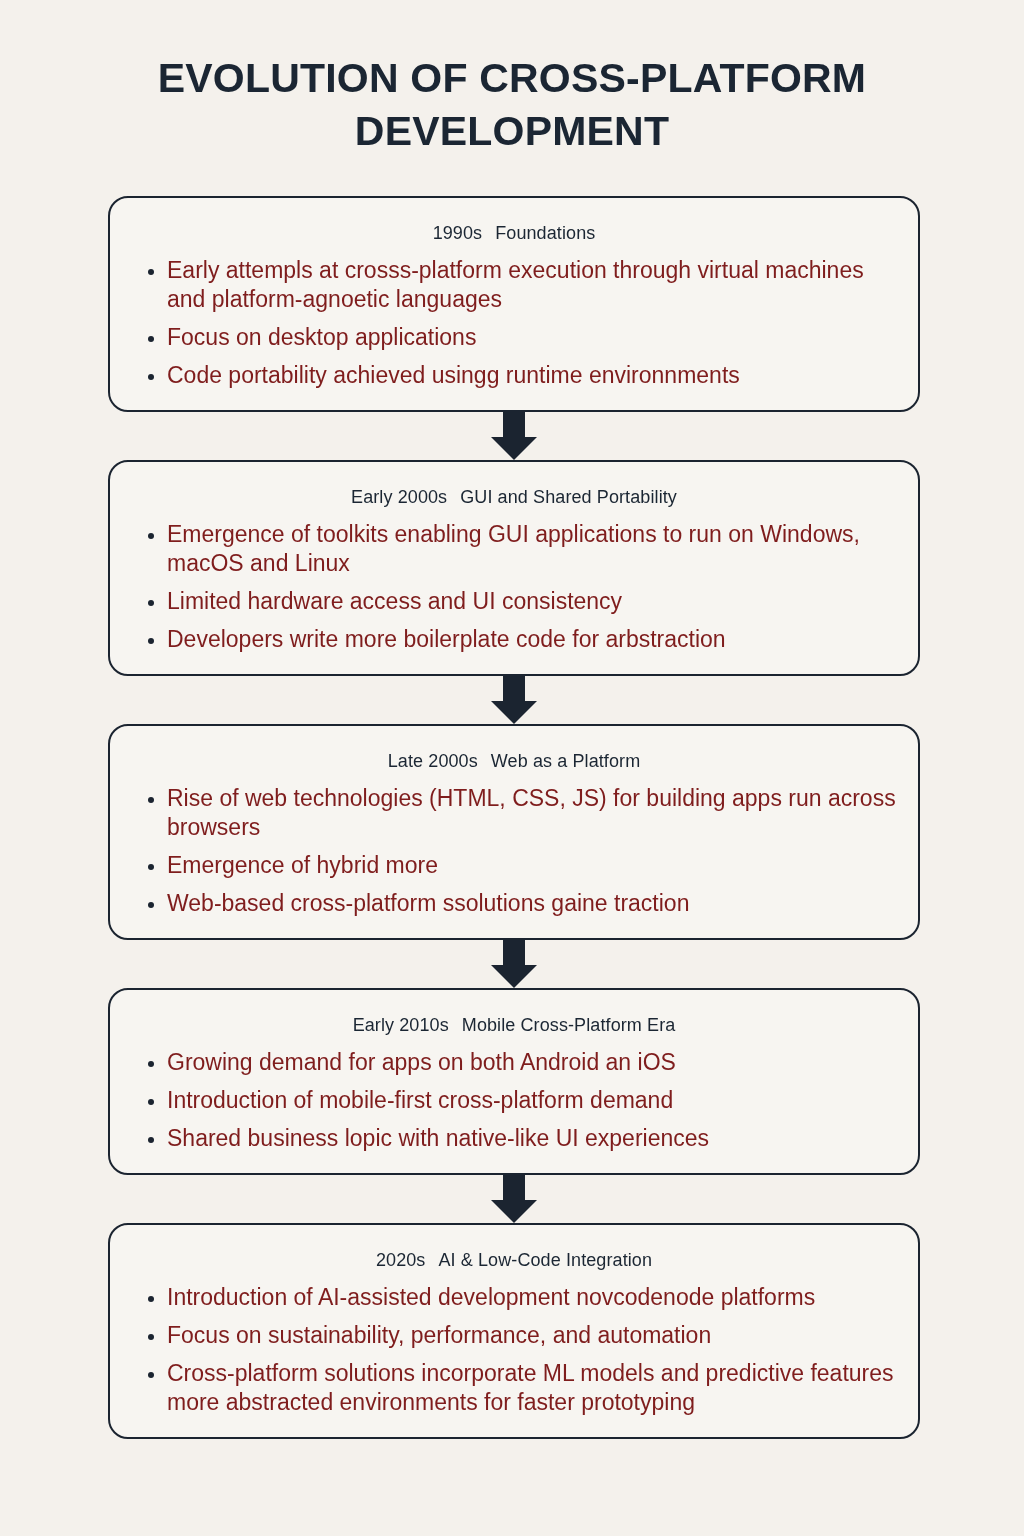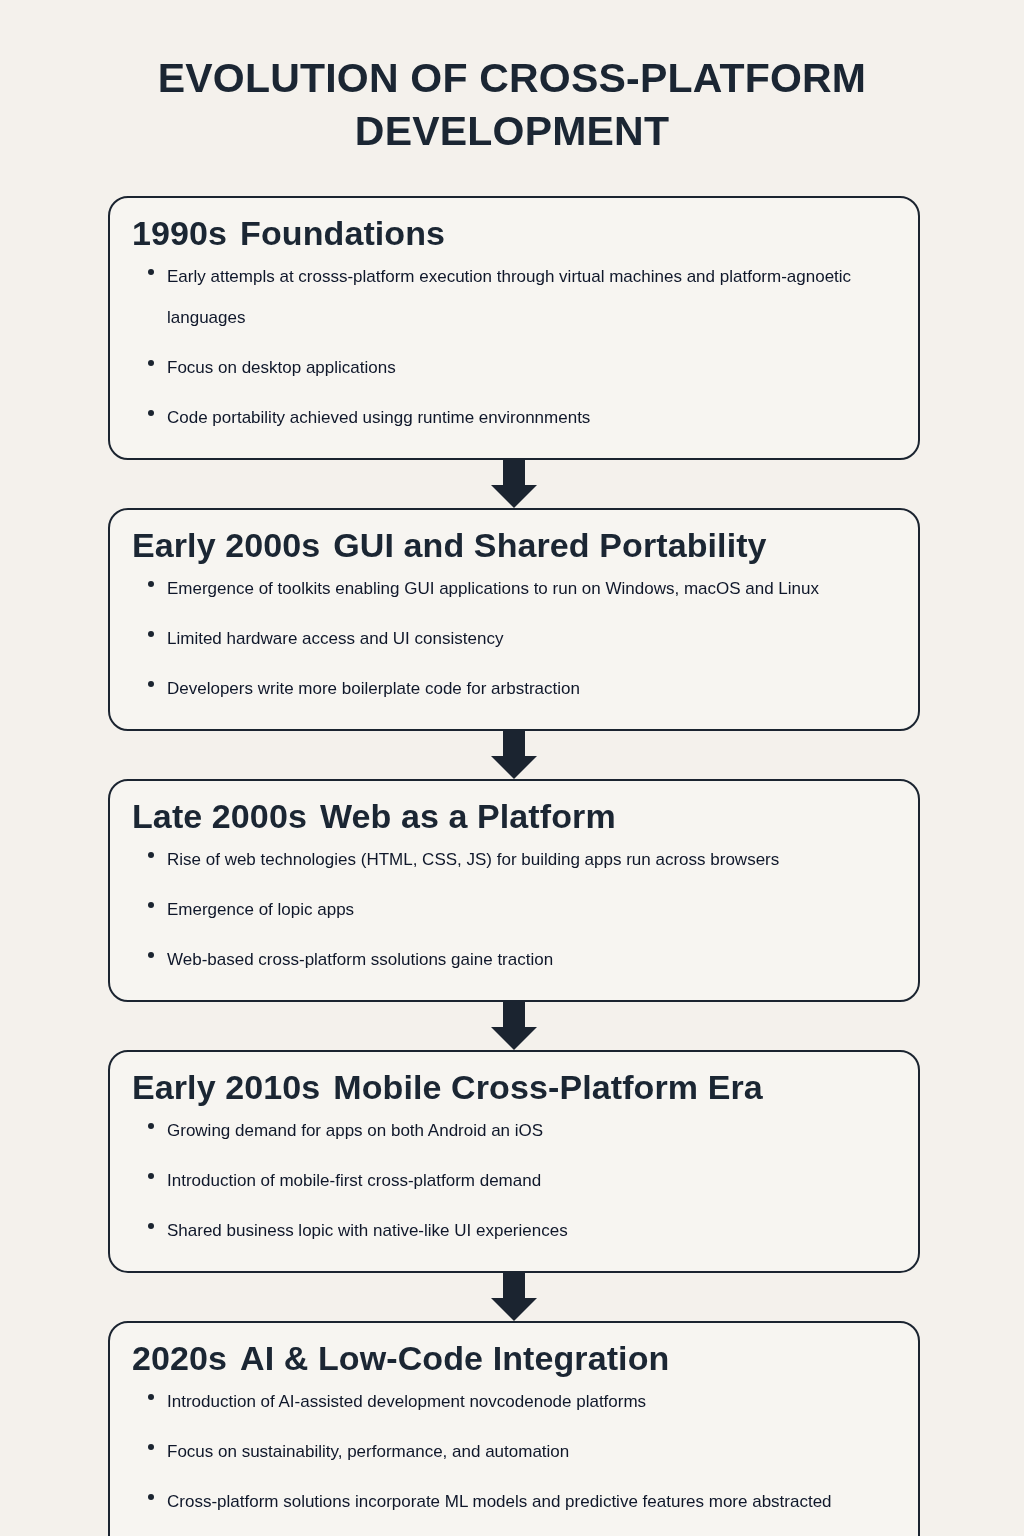--- a/index.html
+++ b/index.html
@@ -47,43 +47,44 @@
   .stage {
     position: relative;
     box-sizing: border-box;
     border: 2px solid #1b2430;
     border-radius: 20px;
     background: #f7f5f1;
     padding: 18px 22px 20px 22px;
   }
 
   .stage-heading {
-    font-size: 34px;
-    font-weight: bold;
+    font-size: 18px;
+    font-weight: normal;
     color: #1b2633;
     letter-spacing: 0.1px;
     line-height: 34px;
     margin: 0 0 6px 0;
     white-space: nowrap;
+    text-align: center;
   }
   .stage-heading .era {
     margin-right: 13px;
   }
 
   .bullets {
     list-style: none;
     margin: 0;
     padding: 0;
   }
   .bullet {
     position: relative;
     padding-left: 35px;
-    font-size: 17px;
-    line-height: 41px;
-    color: #0f172a;
+    font-size: 23px;
+    line-height: 29px;
+    color: #7f1d1d;
     margin-top: 9px;
   }
   .bullet:first-child {
     margin-top: 6px;
   }
   .bullet::before {
     content: "";
     position: absolute;
     left: 16px;
     top: 13px;
@@ -170,21 +171,21 @@
         <div class="head"></div>
       </div>
     </div>
 
     <div class="stage">
       <div class="stage-heading">
         <span class="era">Late 2000s</span><span>Web as a Platform</span>
       </div>
       <ul class="bullets">
         <li class="bullet">Rise of web technologies (HTML, CSS, JS) for building apps run across browsers</li>
-        <li class="bullet">Emergence of lopic apps</li>
+        <li class="bullet">Emergence of hybrid more</li>
         <li class="bullet">Web-based cross-platform ssolutions gaine traction</li>
       </ul>
     </div>
 
     <div class="connector">
       <div class="arrow">
         <div class="shaft"></div>
         <div class="head"></div>
       </div>
     </div>

